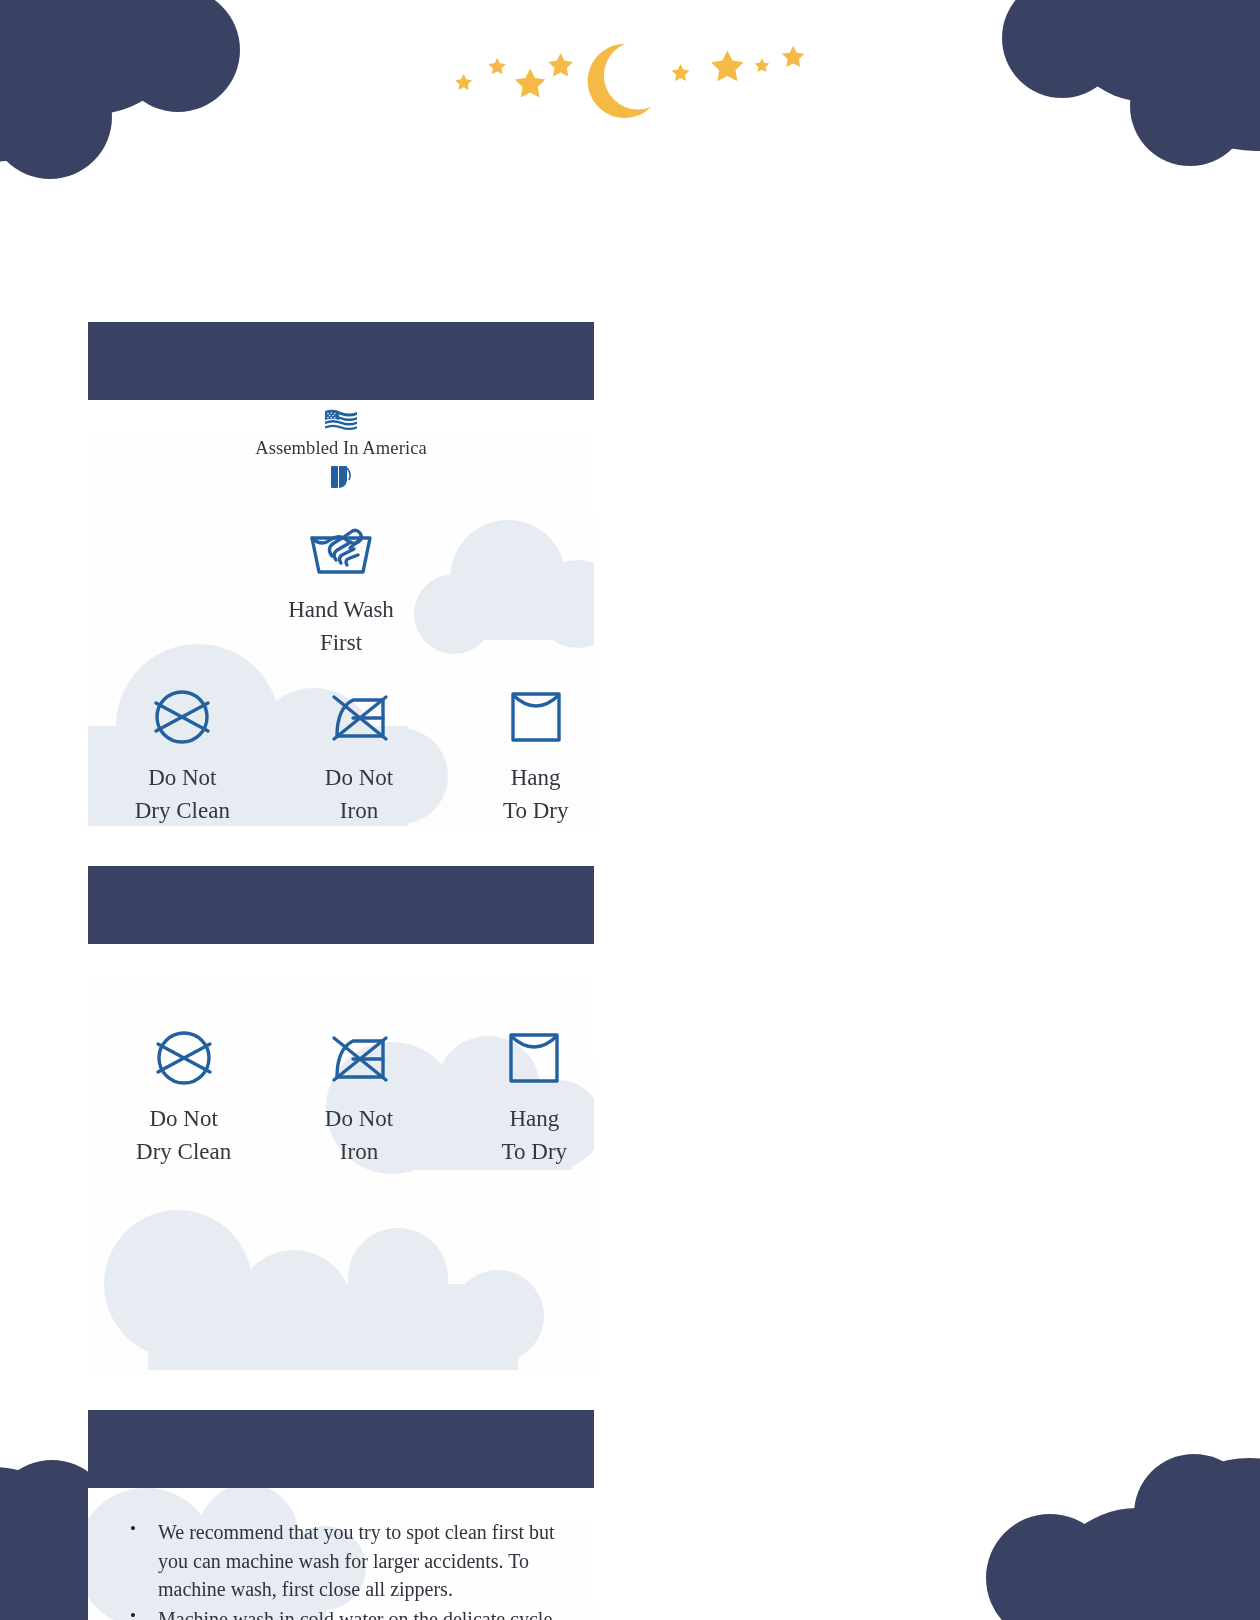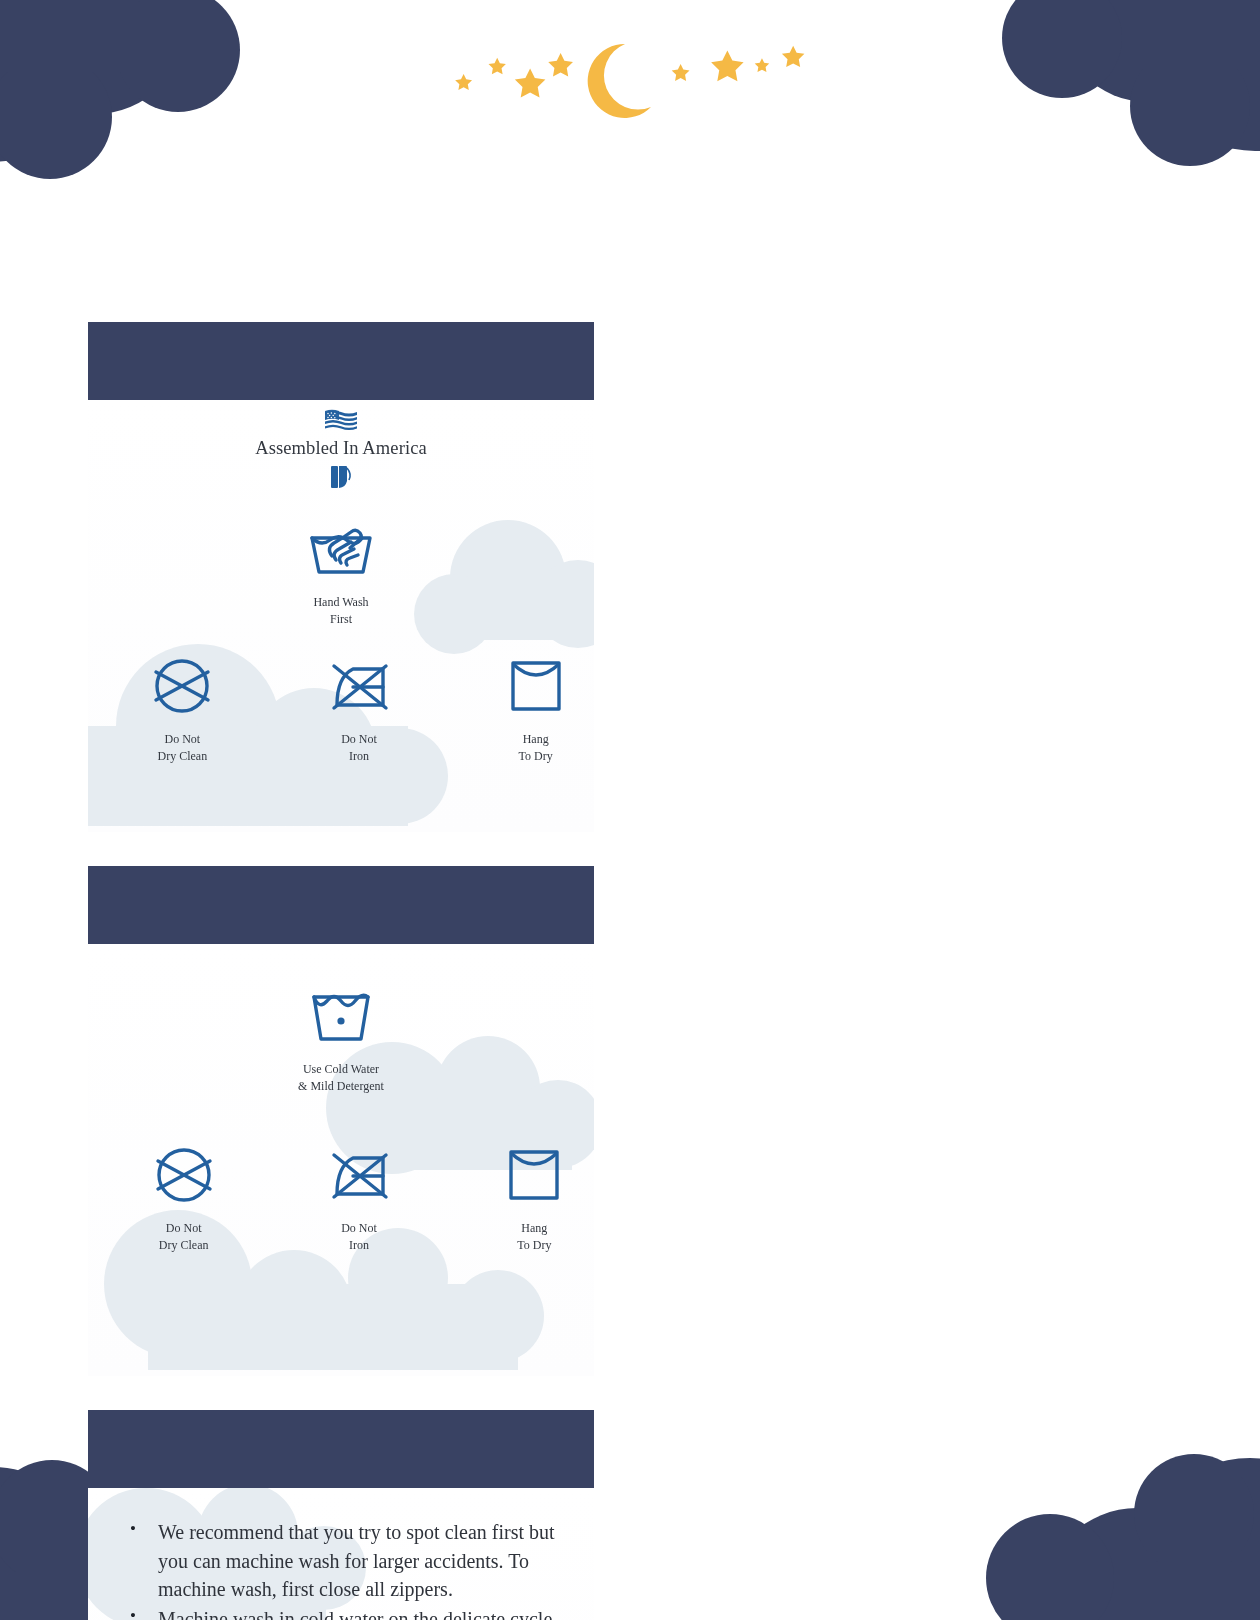--- a/index.html
+++ b/index.html
@@ -111,21 +111,21 @@
     width: 148px;
   }
   .symbol .glyph {
     height: 76px;
     display: flex;
     align-items: center;
     justify-content: center;
   }
   .symbol .cap {
     margin-top: 7px;
-    font-size: 12px;
+    font-size: 23px;
     line-height: 1.42;
     color: #333840;
     text-align: center;
     white-space: pre-line;
   }
 
   
   ul.care-list {
     list-style: none;
     padding-left: 40px;
@@ -371,33 +371,20 @@
             <circle cx="226" cy="104" r="58"></circle>
             <circle cx="330" cy="74" r="50"></circle>
             <circle cx="430" cy="112" r="46"></circle>
             <rect x="80" y="80" width="370" height="86"></rect>
           </g>
         </svg>
       </div>
 
       <div class="card-content">
         <div class="symbol-row symbol-row-right r1">
-          <div class="symbol">
-            <span class="glyph">
-              <svg width="78" height="66" viewBox="0 0 78 66">
-                <g fill="none" stroke="#23609f" stroke-width="3.4" stroke-linejoin="round" stroke-linecap="round">
-                  <path d="M12 14 h54 l-7 42 h-40 z"></path>
-                  <path d="M12 14 q5 13 13 4 q7 -9 14 0 q7 9 14 0 q7 -9 13 -4"></path>
-                </g>
-                <circle cx="39" cy="38" r="3.6" fill="#23609f"></circle>
-              </svg>
-            </span>
-            <span class="cap">Use Cold Water
-&amp; Mild Detergent</span>
-          </div>
         </div>
 
         <div class="symbol-row symbol-row-right r2">
           <div class="symbol">
             <span class="glyph">
               <svg width="72" height="66" viewBox="0 0 72 66">
                 <g fill="none" stroke="#23609f" stroke-width="3.4" stroke-linecap="round">
                   <circle cx="36" cy="33" r="25"></circle>
                   <line x1="10" y1="47" x2="62" y2="19"></line>
                   <line x1="10" y1="19" x2="62" y2="47"></line>

